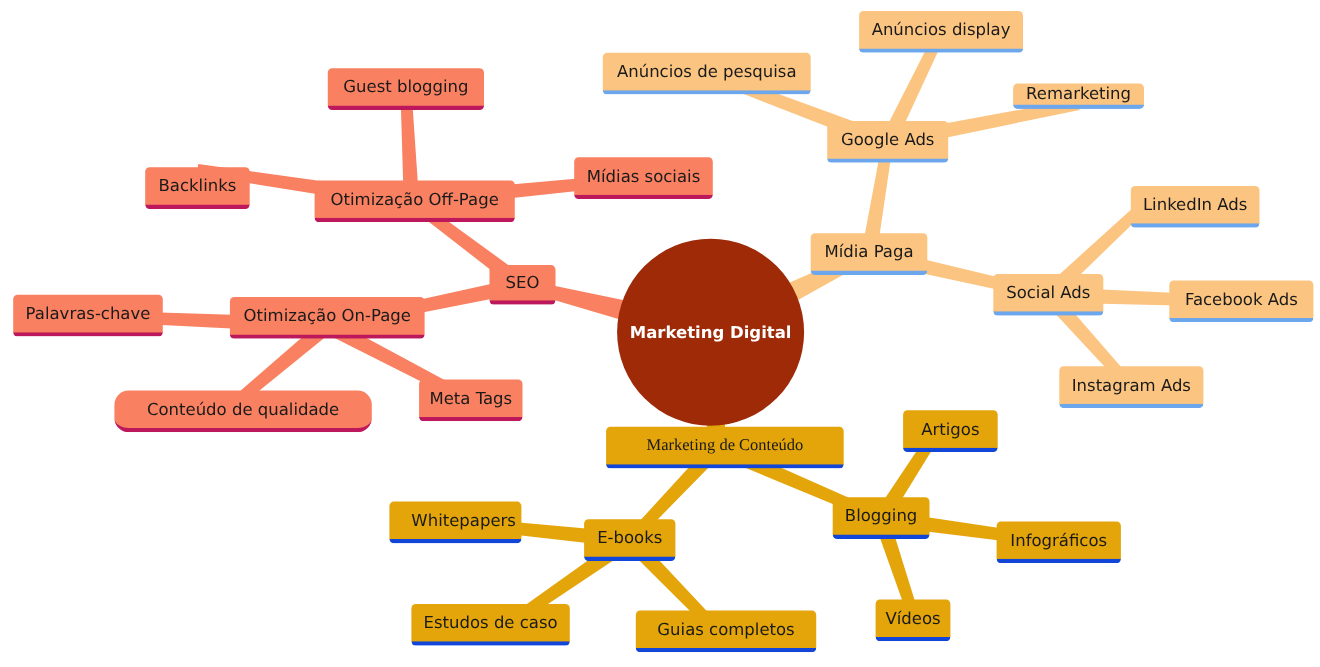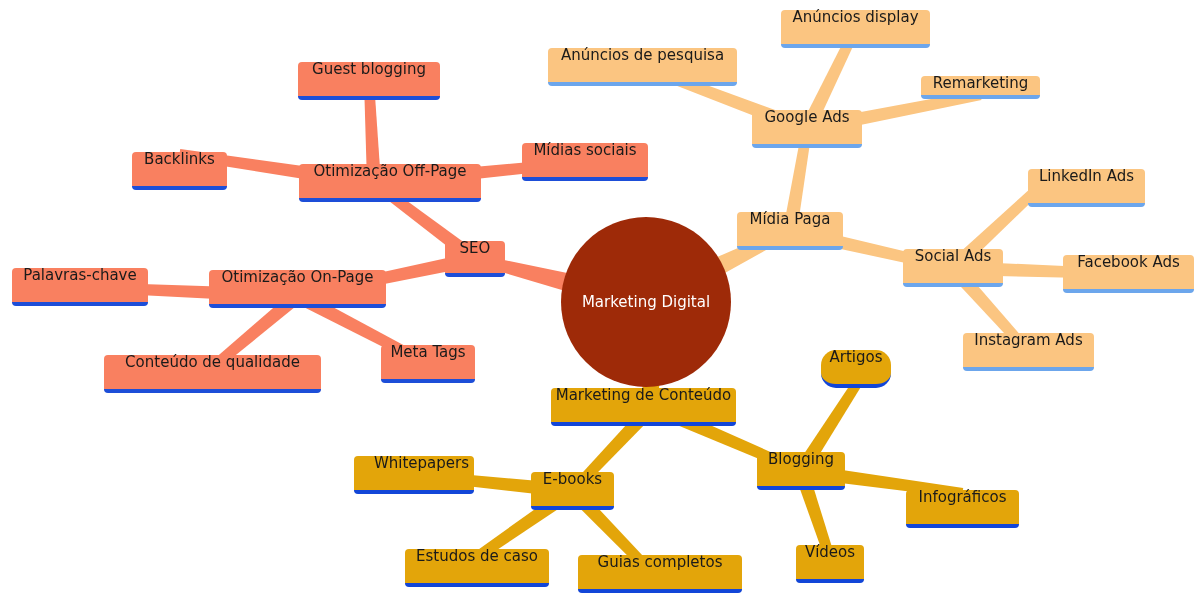--- a/index.html
+++ b/index.html
@@ -6,44 +6,44 @@
   body{
     font-family:"DejaVu Sans","Liberation Sans",sans-serif;
     width:1200px;height:606px;overflow:hidden;
   }
   #canvas{position:relative;width:1200px;height:606px;background:#ffffff;}
   #edges{position:absolute;left:0;top:0;width:1200px;height:606px;}
 
   .node{
     position:absolute;
     box-sizing:border-box;
-    display:flex;align-items:flex-start;justify-content:center;
+    display:flex;align-items:center;justify-content:center;
     border-radius:4px;
     color:#1a1a1a;
     font-size:15px;
     line-height:1;
     white-space:nowrap;
     padding:0 10px;
     z-index:5;
   }
   .node .lbl{pointer-events:none;}
 
   
-  .n-seo{background:#F98060;border-bottom:4px solid #1d4ed8;}
+  .n-seo{background:#F98060;border-bottom:4px solid #be185d;}
   
   .n-paid{background:#FBC581;border-bottom:4px solid #6CA6EC;}
   
   .n-content{background:#E3A50A;border-bottom:4px solid #1246D8;}
 
   .center{
     position:absolute;
     border-radius:50%;
     background:#9E2A08;
     color:#ffffff;
-    font-weight:normal;
+    font-weight:bold;
     font-size:15px;
     display:flex;align-items:center;justify-content:center;
     z-index:6;
     white-space:nowrap;
   }
 </style>
 </head>
 <body>
 
 <div id="canvas">
@@ -73,39 +73,39 @@
       <polygon points="568.522248545017,485.2400092567453 576.477751454983,496.7599907432547 463.84125103927363,572.1142791023248 458.15874896072637,563.8857208976752" fill="#E3A50A"></polygon>
       <polygon points="567.475155689606,495.8734935781532 577.524844310394,486.1265064218468 656.5891745074243,570.518933158462 649.4108254925757,577.481066841538" fill="#E3A50A"></polygon>
       <polygon points="806.8946966438341,474.77525515391625 795.1053033561659,467.22474484608375 853.7895023972613,379.3033891757741 862.2104976027387,384.6966108242259" fill="#E3A50A"></polygon>
       <polygon points="800.0551658255633,477.9359417805239 801.9448341744367,464.0640582194761 963.174881553169,488.0457558710544 961.825118446831,497.9542441289456" fill="#E3A50A"></polygon>
       <polygon points="794.3592169136464,473.2135943621179 807.6407830863536,468.7864056378821 836.7434164902526,562.4188611699158 827.2565835097474,565.5811388300842" fill="#E3A50A"></polygon>
     </svg>
   <div id="nodes">
       <div class="node n-seo" style="left: 445px; top: 241px; width: 60px; height: 36px;">
         <span class="lbl">SEO</span>
       </div>
-      <div class="node n-seo" style="left: 299px; top: 164px; width: 182px; height: 38px;">
+      <div class="node n-seo" style="left: 286px; top: 164px; width: 182px; height: 38px;">
         <span class="lbl">Otimização Off-Page</span>
       </div>
       <div class="node n-seo" style="left: 132px; top: 135px; width: 95px; height: 38px; margin-top: 17px;">
         <span class="lbl">Backlinks</span>
       </div>
       <div class="node n-seo" style="left: 298px; top: 62px; width: 142px; height: 38px;">
         <span class="lbl">Guest blogging</span>
       </div>
       <div class="node n-seo" style="left: 522px; top: 143px; width: 126px; height: 38px;">
         <span class="lbl">Mídias sociais</span>
       </div>
       <div class="node n-seo" style="left: 209px; top: 270px; width: 177px; height: 38px;">
         <span class="lbl">Otimização On-Page</span>
       </div>
       <div class="node n-seo" style="left: 12px; top: 268px; width: 136px; height: 38px;">
         <span class="lbl">Palavras-chave</span>
       </div>
-      <div class="node n-seo" style="left: 104px; top: 355px; width: 217px; height: 38px;">
+      <div class="node n-seo" style="left: 104px; top: 355px; width: 234px; height: 38px; border-radius: 13px;">
         <span class="lbl">Conteúdo de qualidade</span>
       </div>
       <div class="node n-seo" style="left: 381px; top: 345px; width: 94px; height: 38px;">
         <span class="lbl">Meta Tags</span>
       </div>
       <div class="node n-paid" style="left: 737px; top: 212px; width: 106px; height: 38px;">
         <span class="lbl">Mídia Paga</span>
       </div>
       <div class="node n-paid" style="left: 752px; top: 110px; width: 110px; height: 38px;">
         <span class="lbl">Google Ads</span>
@@ -124,42 +124,42 @@
       </div>
       <div class="node n-paid" style="left: 980px; top: 169px; width: 117px; height: 38px; margin-left: 48px;">
         <span class="lbl">LinkedIn Ads</span>
       </div>
       <div class="node n-paid" style="left: 1063px; top: 255px; width: 131px; height: 38px;">
         <span class="lbl">Facebook Ads</span>
       </div>
       <div class="node n-paid" style="left: 963px; top: 333px; width: 131px; height: 38px;">
         <span class="lbl">Instagram Ads</span>
       </div>
-      <div class="node n-content" style="left: 551px; top: 388px; width: 185px; height: 38px;">
+      <div class="node n-content" style="left: 551px; top: 388px; width: 216px; height: 38px; font-family: Liberation Serif, serif;">
         <span class="lbl">Marketing de Conteúdo</span>
       </div>
       <div class="node n-content" style="left: 531px; top: 472px; width: 83px; height: 38px;">
         <span class="lbl">E-books</span>
       </div>
       <div class="node n-content" style="left: 354px; top: 456px; width: 120px; height: 38px; padding-left: 25px;">
         <span class="lbl">Whitepapers</span>
       </div>
-      <div class="node n-content" style="left: 405px; top: 549px; width: 144px; height: 38px;">
+      <div class="node n-content" style="left: 374px; top: 549px; width: 144px; height: 38px;">
         <span class="lbl">Estudos de caso</span>
       </div>
       <div class="node n-content" style="left: 578px; top: 555px; width: 164px; height: 38px;">
         <span class="lbl">Guias completos</span>
       </div>
       <div class="node n-content" style="left: 757px; top: 452px; width: 88px; height: 38px;">
         <span class="lbl">Blogging</span>
       </div>
-      <div class="node n-content" style="left: 821px; top: 350px; width: 70px; height: 38px; border-radius: 15px;">
+      <div class="node n-content" style="left: 821px; top: 373px; width: 86px; height: 38px;">
         <span class="lbl">Artigos</span>
       </div>
-      <div class="node n-content" style="left: 906px; top: 474px; width: 113px; height: 38px; margin-top: 16px;">
+      <div class="node n-content" style="left: 906px; top: 474px; width: 113px; height: 38px;">
         <span class="lbl">Infográficos</span>
       </div>
       <div class="node n-content" style="left: 796px; top: 545px; width: 68px; height: 38px;">
         <span class="lbl">Vídeos</span>
       </div>
       <div class="center" style="left: 561px; top: 217px; width: 170px; height: 170px;">
         <span>Marketing Digital</span>
       </div>
     </div>
 </div>

